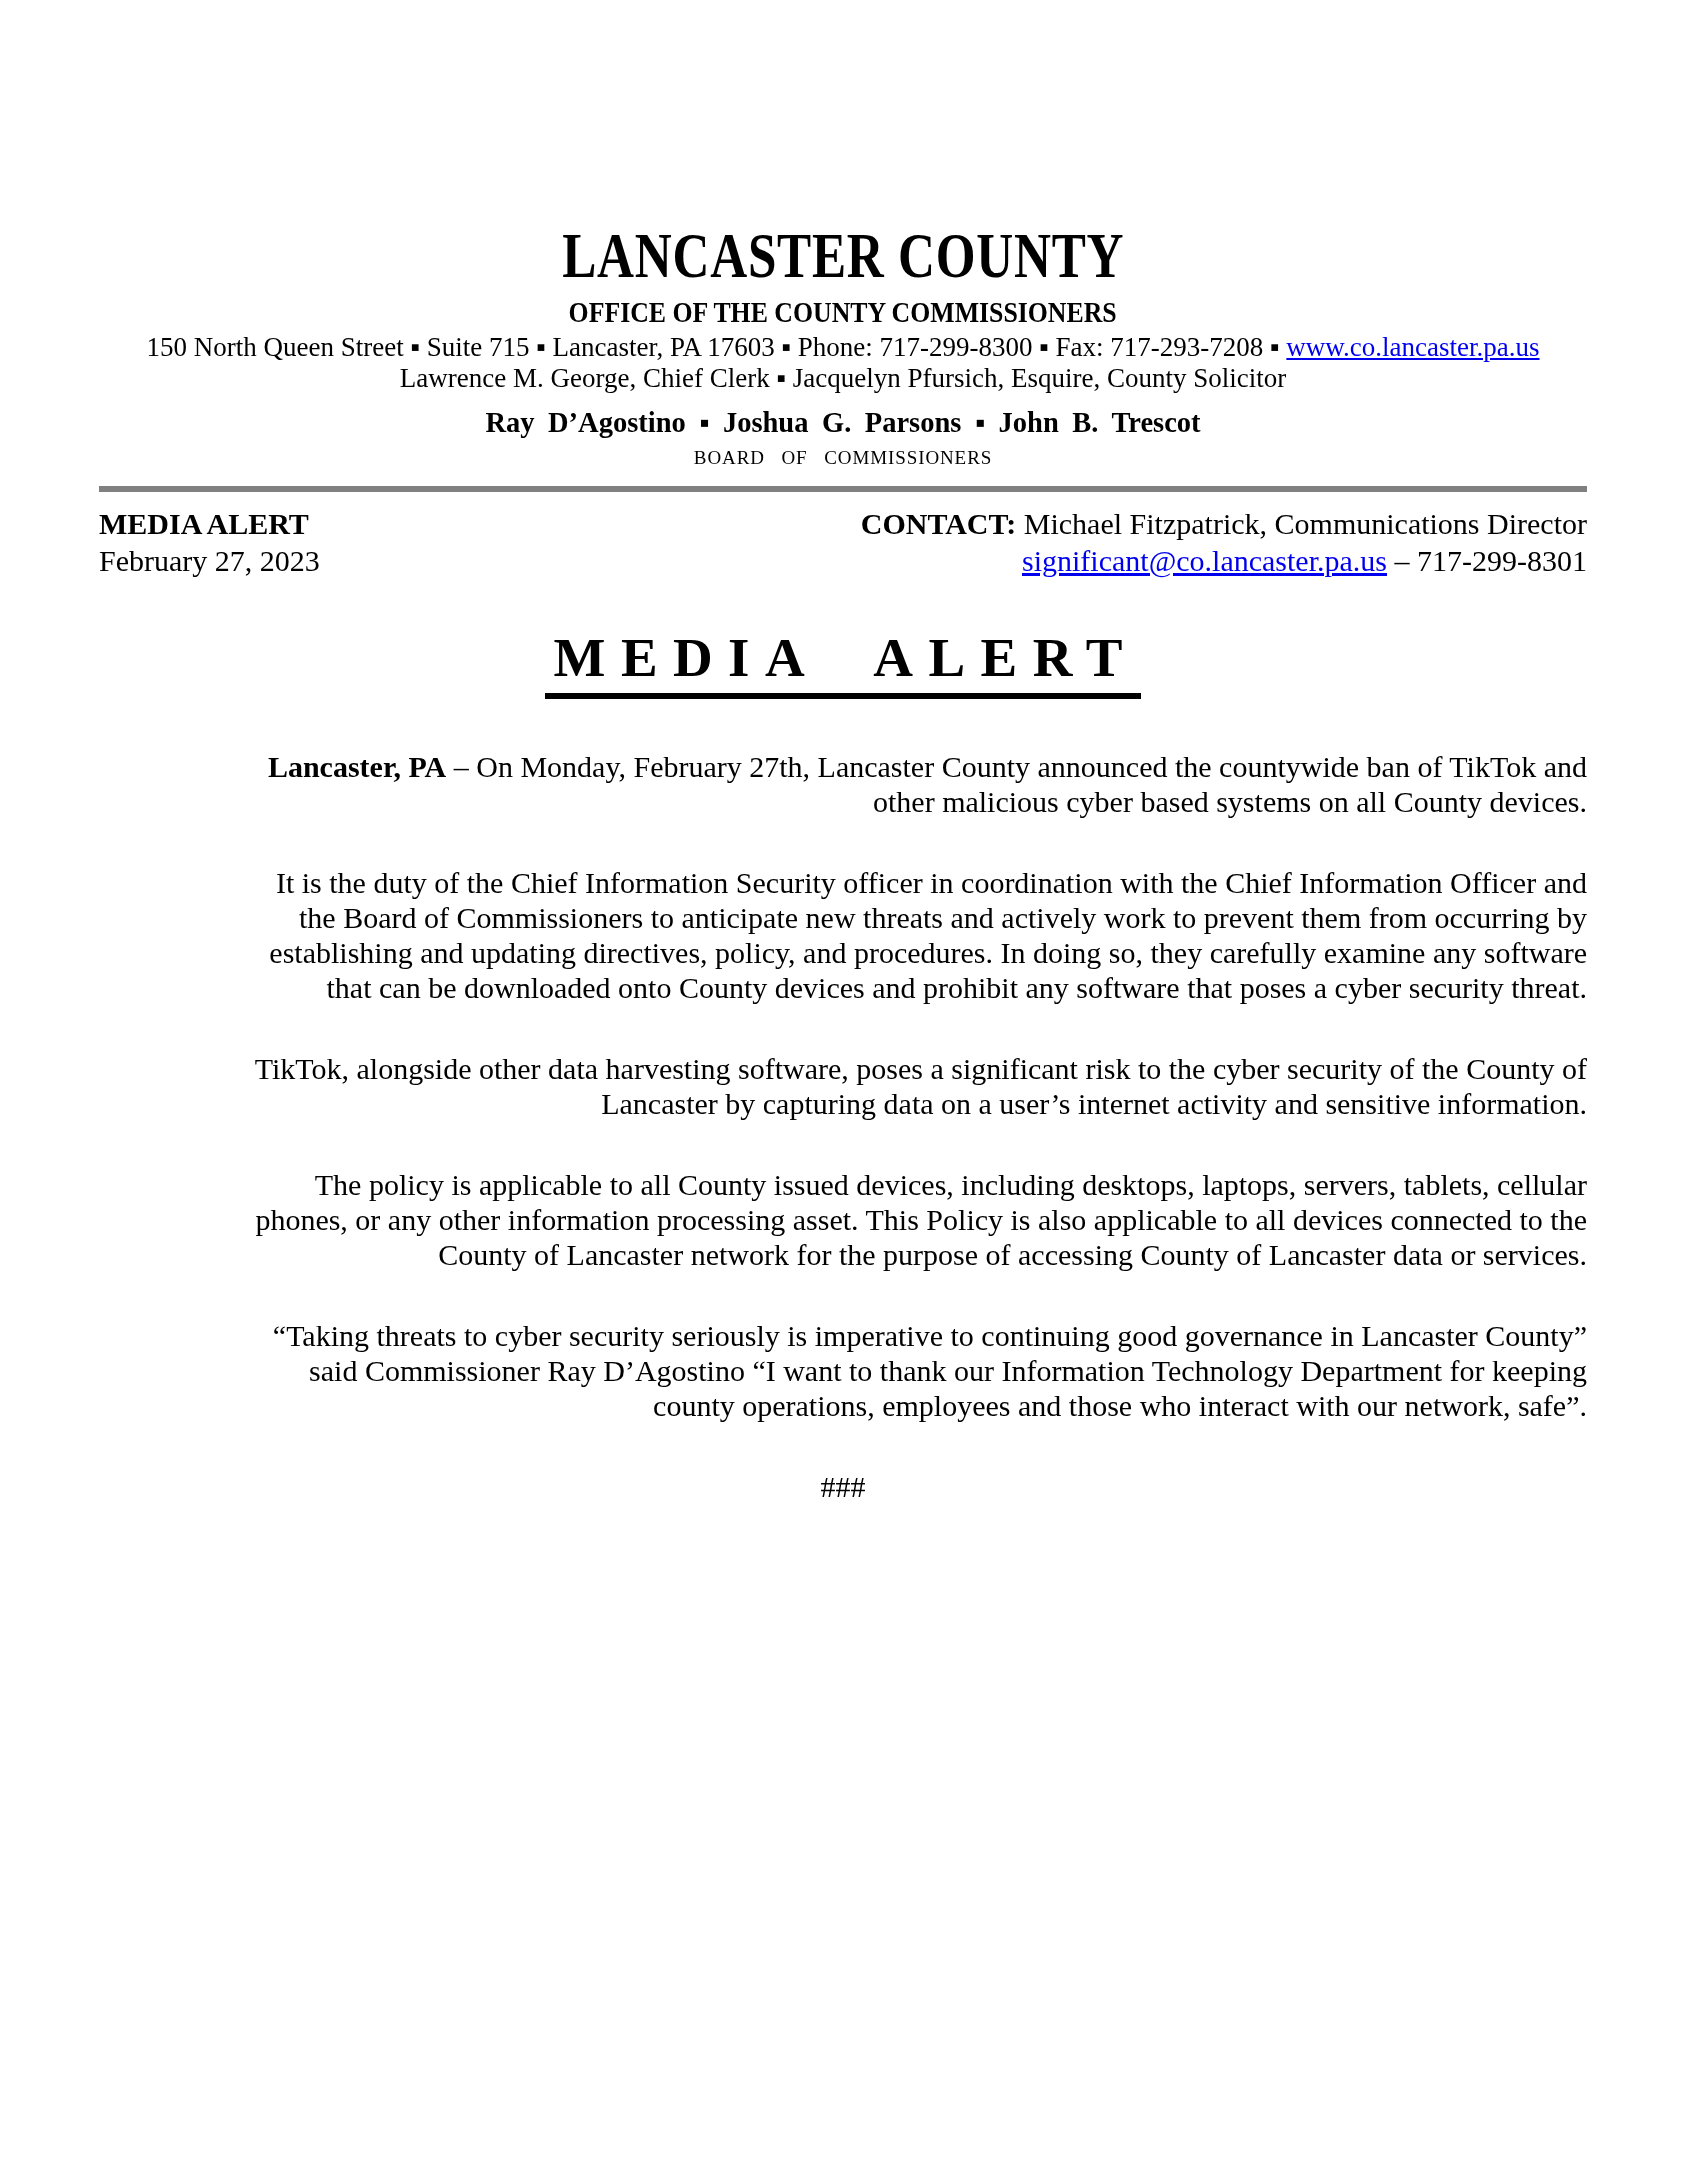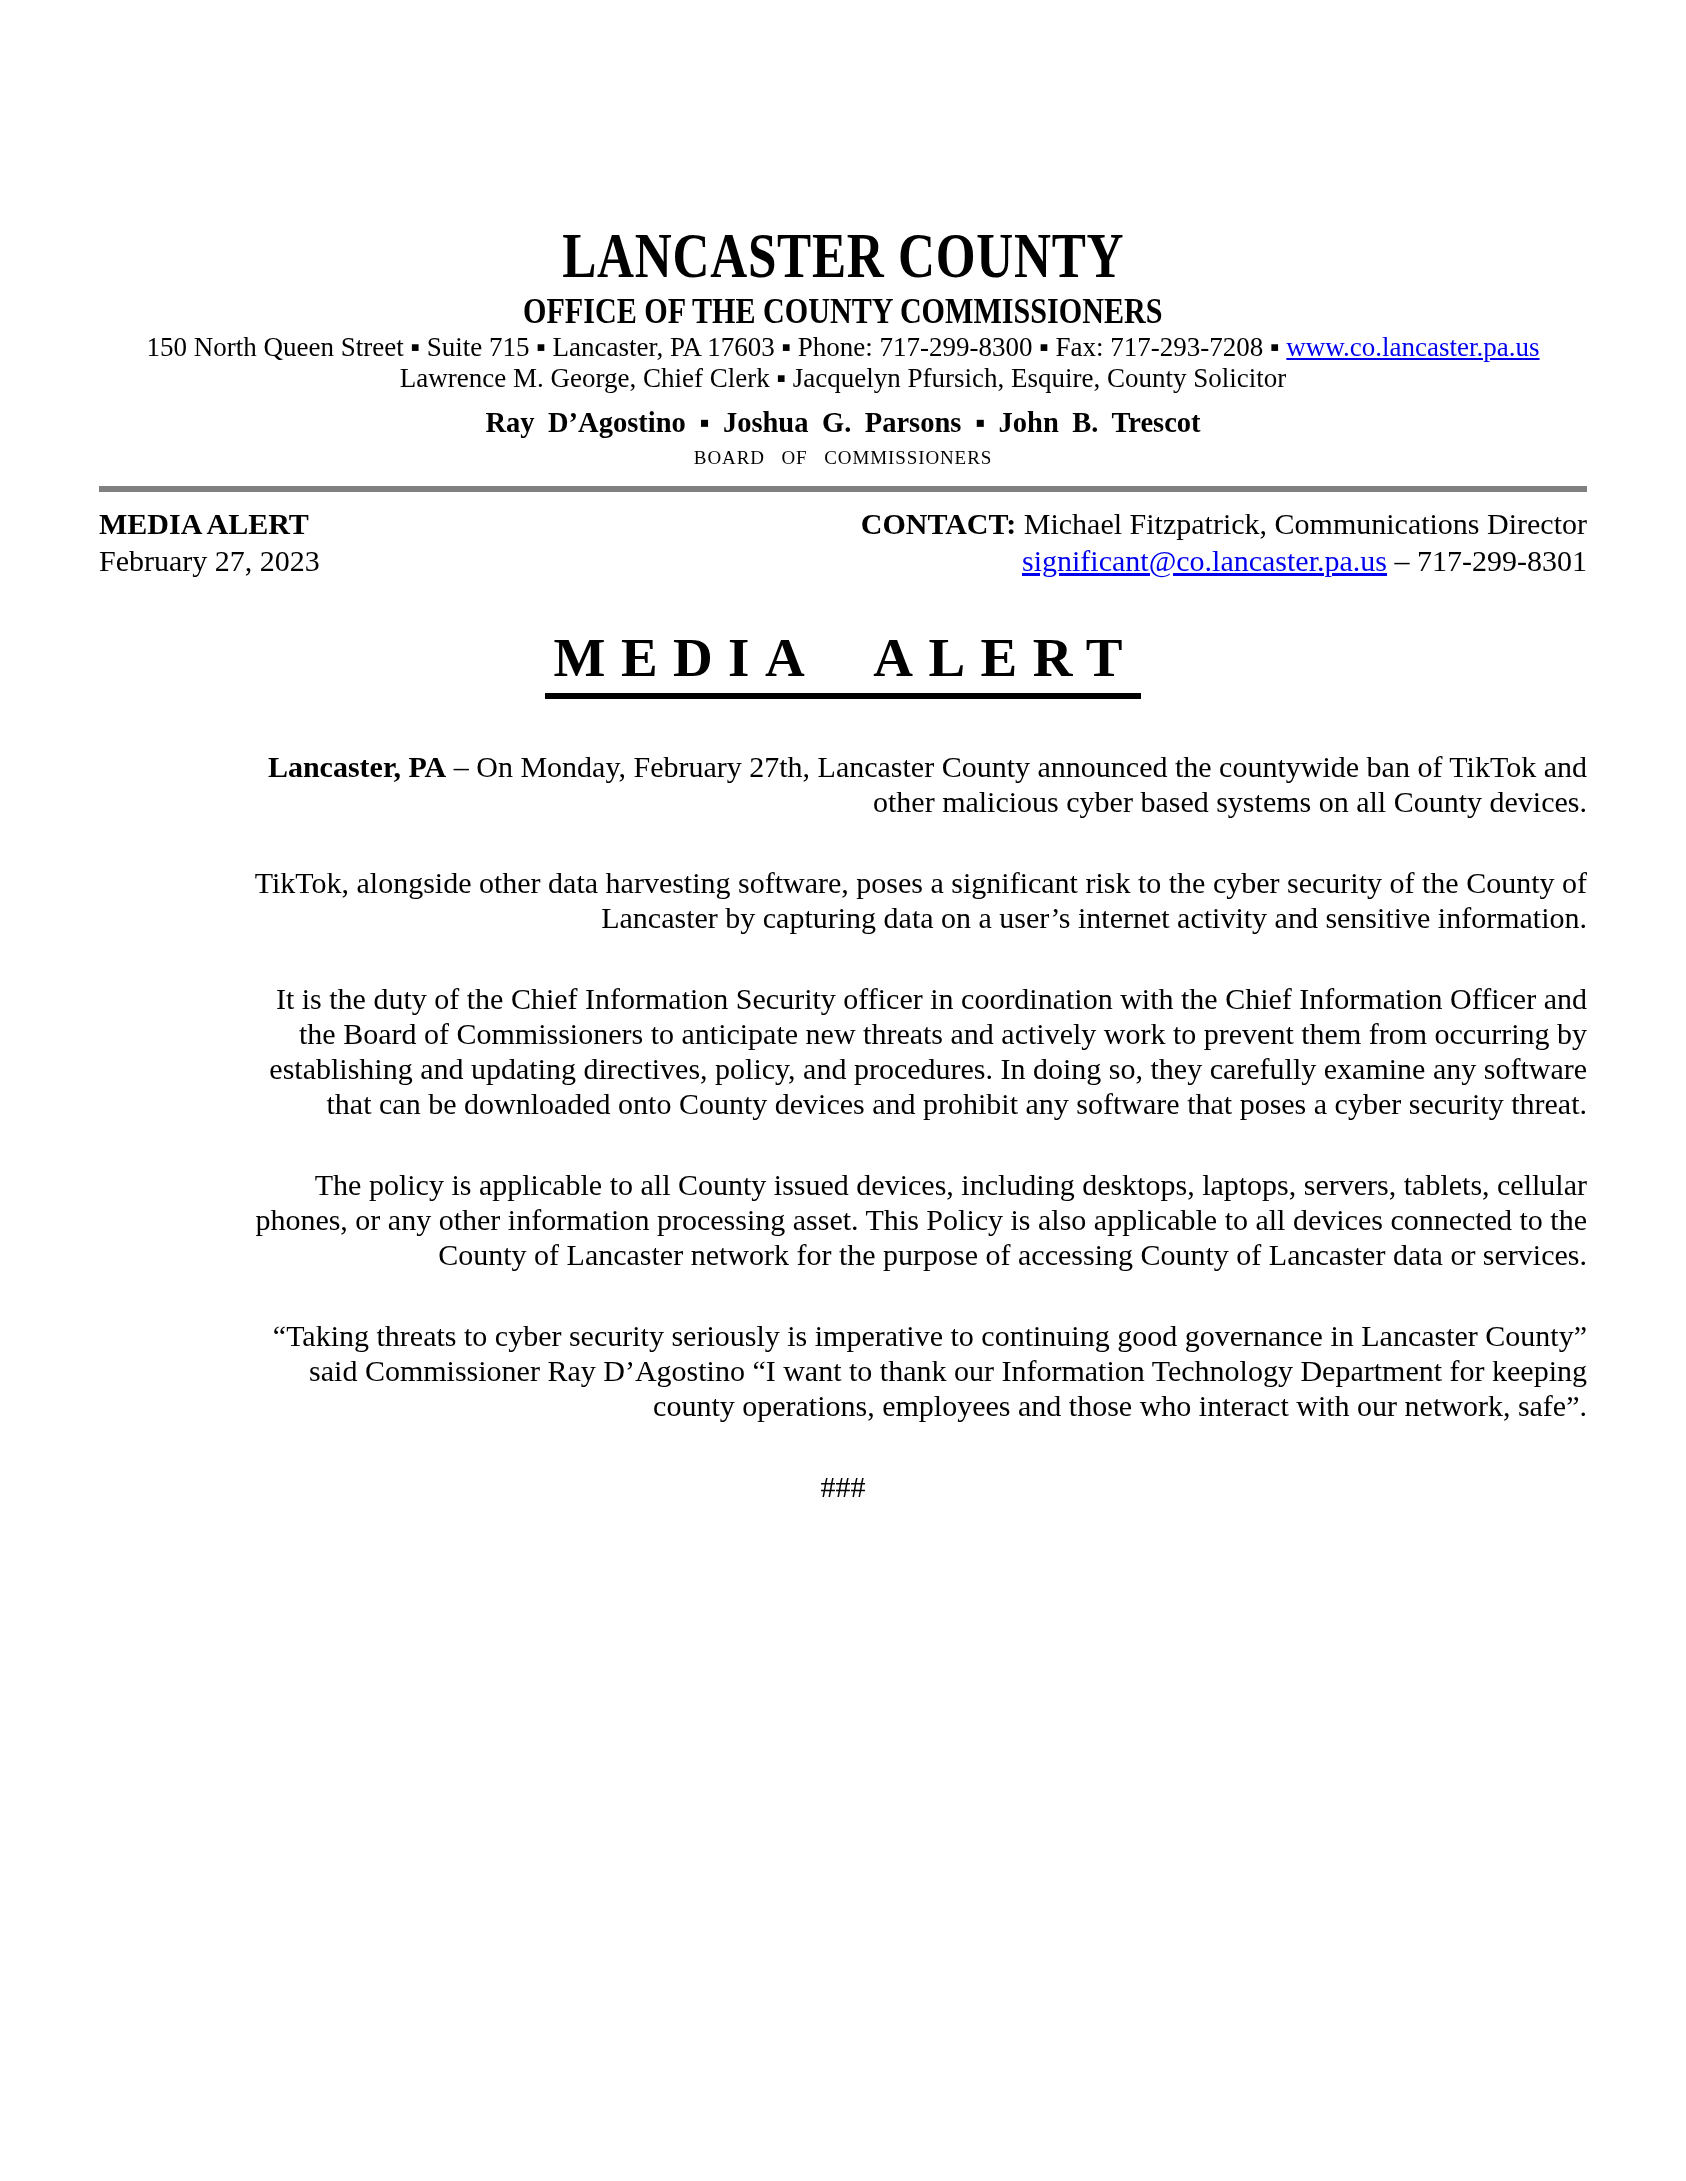--- a/index.html
+++ b/index.html
@@ -22,21 +22,21 @@
     font-weight: bold;
     text-align: center;
   }
   .lh-title .squeeze {
     display: inline-block;
     transform: scaleX(0.80);
     transform-origin: 50% 50%;
     letter-spacing: 0.9px;
   }
   .lh-sub {
-    font-size: 35px;
+    font-size: 30px;
     line-height: 40px;
     font-weight: bold;
     text-align: center;
   }
   .lh-sub .squeeze {
     display: inline-block;
     transform: scaleX(0.86);
     transform-origin: 50% 50%;
   }
   .lh-addr, .lh-off {
@@ -167,26 +167,26 @@
   </div>
 
   <div class="alert-heading">
     <span class="underlined">MEDIA ALERT</span>
   </div>
 
 
   <div class="body-copy">
     <p><span class="bold">Lancaster, PA</span><span> – On Monday, February 27th, Lancaster County announced the countywide ban of TikTok and
 other malicious cyber based systems on all County devices.</span></p>
-    <p>TikTok, alongside other data harvesting software, poses a significant risk to the cyber security of the County of
-Lancaster by capturing data on a user’s internet activity and sensitive information.</p>
     <p>It is the duty of the Chief Information Security officer in coordination with the Chief Information Officer and
 the Board of Commissioners to anticipate new threats and actively work to prevent them from occurring by
 establishing and updating directives, policy, and procedures. In doing so, they carefully examine any software
 that can be downloaded onto County devices and prohibit any software that poses a cyber security threat.</p>
+    <p>TikTok, alongside other data harvesting software, poses a significant risk to the cyber security of the County of
+Lancaster by capturing data on a user’s internet activity and sensitive information.</p>
     <p>The policy is applicable to all County issued devices, including desktops, laptops, servers, tablets, cellular
 phones, or any other information processing asset. This Policy is also applicable to all devices connected to the
 County of Lancaster network for the purpose of accessing County of Lancaster data or services.</p>
     <p>“Taking threats to cyber security seriously is imperative to continuing good governance in Lancaster County”
 said Commissioner Ray D’Agostino “I want to thank our Information Technology Department for keeping
 county operations, employees and those who interact with our network, safe”.</p>
   </div>
 
   <div class="end-mark">###</div>
 

